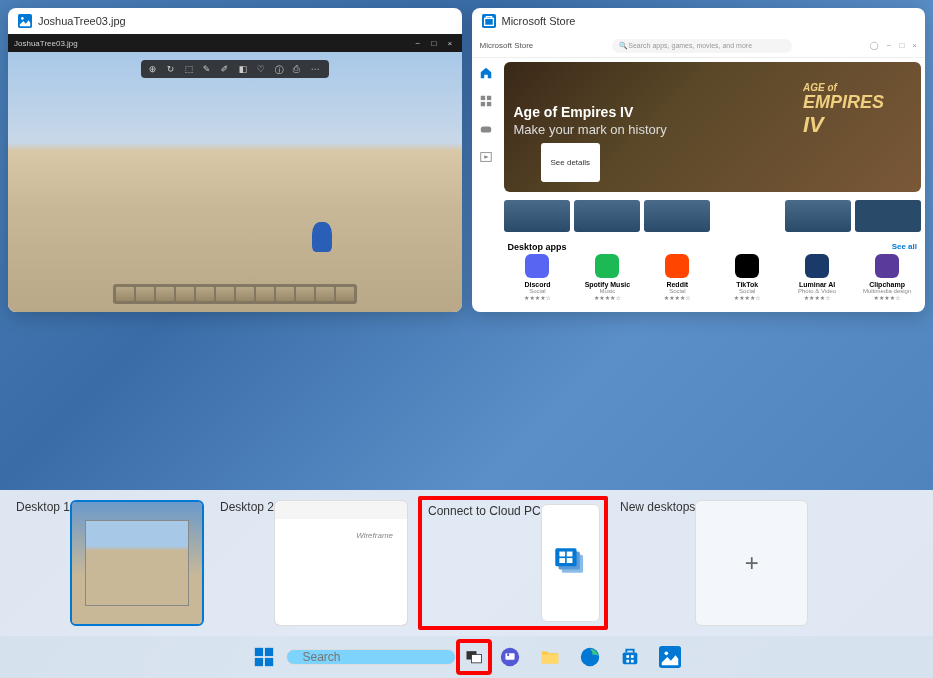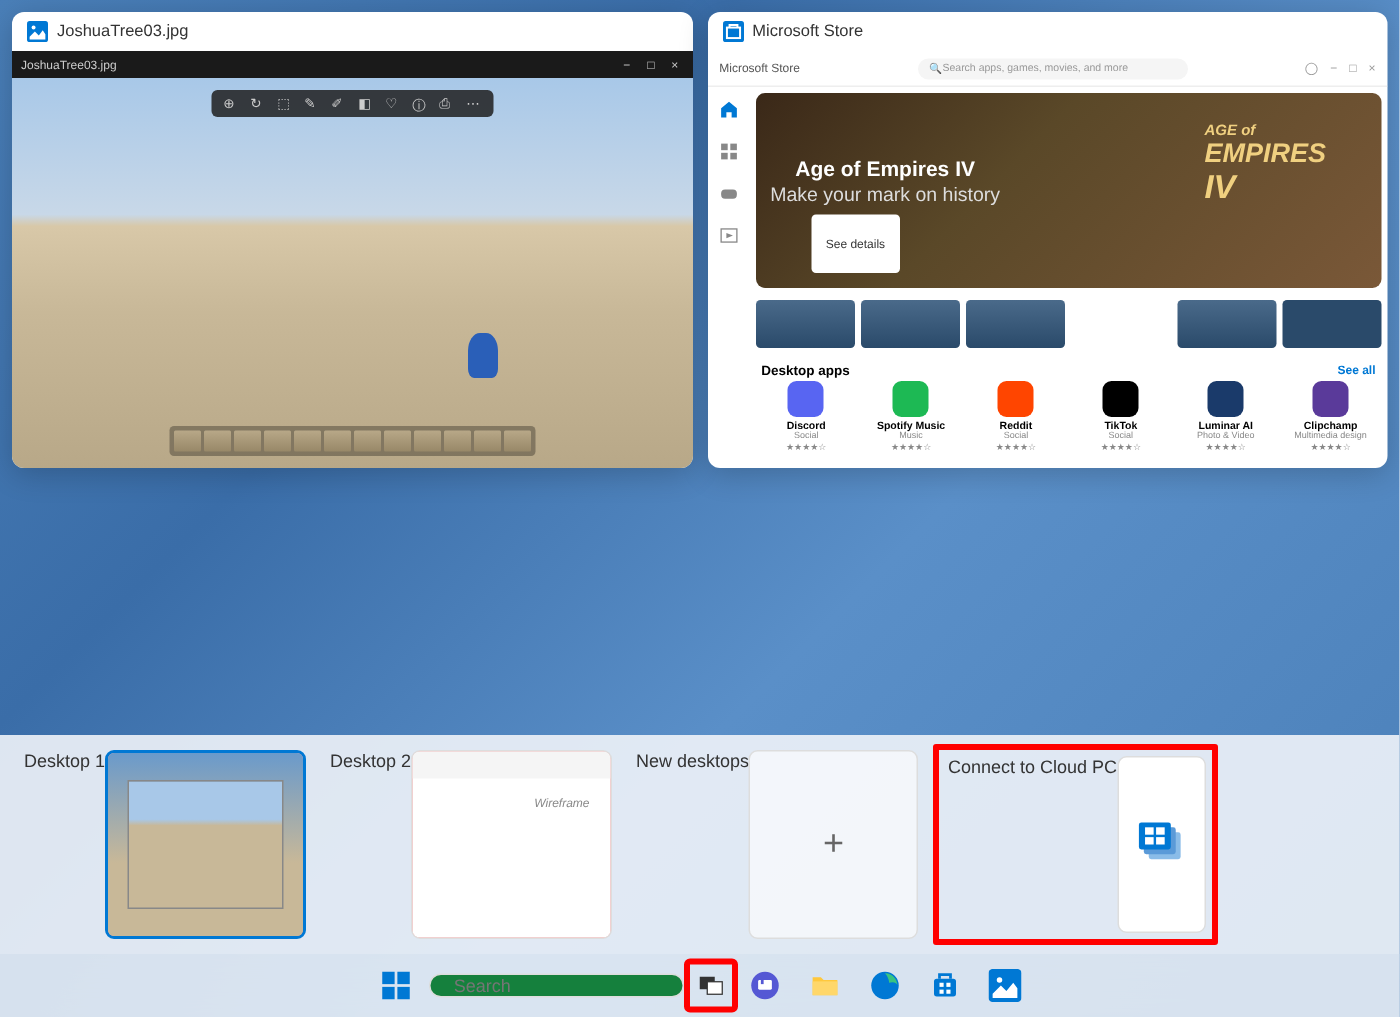--- a/index.html
+++ b/index.html
@@ -28,21 +28,21 @@
 .store-chrome { height: 24px; display: flex; align-items: center; padding: 0 8px; justify-content: space-between; border-bottom: 1px solid #eee; }
 .store-chrome-left { font-size: 8px; color: #555; }
 .store-search { flex: 1; margin: 0 20px; max-width: 180px; background: #f5f5f5; border-radius: 12px; height: 14px; font-size: 7px; color: #999; padding: 0 8px; display: flex; align-items: center; }
 .store-chrome-right { display: flex; gap: 8px; font-size: 8px; color: #999; }
 .store-body { display: flex; height: calc(100% - 24px); }
 .store-nav { width: 28px; display: flex; flex-direction: column; gap: 12px; padding: 8px 0; align-items: center; }
 .store-nav-item { width: 16px; height: 16px; display: flex; flex-direction: column; align-items: center; font-size: 6px; color: #888; }
 .store-nav-item.active { color: #0078d4; }
 .store-main { flex: 1; overflow: hidden; }
 .store-hero { height: 130px; background: linear-gradient(135deg, #3a2818 0%, #5a4828 40%, #7a5838 100%); position: relative; border-radius: 6px; margin: 4px; display: flex; align-items: flex-end; padding: 10px; }
-.store-hero-title { color: white; font-size: 14px; font-weight: 600; text-align: center; }
+.store-hero-title { color: white; font-size: 14px; font-weight: 600; }
 .store-hero-sub { color: #ddd; font-size: 13px; margin-top: 2px; }
 .store-hero-btn { background: white; color: #333; border: none; font-size: 8px; padding: 15px 10px; border-radius: 3px; margin-top: 6px; margin-left: 27px; }
 .store-hero-logo { position: absolute; right: 37px; top: 20px; color: #f0d080; font-size: 18px; font-weight: bold; line-height: 1.1; font-family: serif; font-style: italic; }
 .store-row { display: flex; gap: 4px; padding: 4px; }
 .store-tile { flex: 1; height: 32px; background: linear-gradient(#4a6a8a, #2a4a6a); border-radius: 3px; }
 .store-section-title { font-size: 9px; font-weight: 600; padding: 6px 8px 2px; display: flex; justify-content: space-between; }
 .store-section-title span:last-child { color: #0078d4; font-size: 8px; }
 .store-apps { display: flex; gap: 6px; padding: 0 6px; }
 .store-app { flex: 1; text-align: center; }
 .store-app-icon { width: 24px; height: 24px; border-radius: 6px; margin: 0 auto 3px; }
@@ -58,21 +58,21 @@
 .desktop-thumb.active-d { border: 2px solid #0078d4; }
 .desktop-thumb.new { display: flex; align-items: center; justify-content: center; font-size: 24px; color: #666; background: rgba(255,255,255,0.6); }
 .desktop-thumb.cloud { display: flex; align-items: center; justify-content: center; background: white; }
 .cloud-icon { width: 40px; height: 36px; position: relative; }
 .cloud-icon svg { width: 100%; height: 100%; }
 .highlight-box { border: 4px solid #ff0000; border-radius: 2px; padding: 4px; margin: -4px; }
 
 
 .taskbar { position: absolute; bottom: 0; left: 0; right: 0; height: 42px; background: rgba(240,243,248,0.85); backdrop-filter: blur(20px); display: flex; align-items: center; justify-content: center; gap: 4px; }
 .taskbar-item { width: 36px; height: 36px; display: flex; align-items: center; justify-content: center; border-radius: 4px; }
-.taskbar-search { display: flex; align-items: center; width: 170px; height: 16px; background: #15803d; border-radius: 16px; padding: 0 10px; gap: 6px; border: 1px solid #ddd; }
+.taskbar-search { display: flex; align-items: center; width: 170px; height: 16px; background: #7dd3fc; border-radius: 16px; padding: 0 10px; gap: 6px; border: 1px solid #ddd; }
 .taskbar-search input { border: none; outline: none; flex: 1; font-size: 12px; background: transparent; }
 .search-accent { width: 20px; height: 20px; background: linear-gradient(#88c8a8, #5898c8); border-radius: 3px; }
 
 
 .thumb1 { background: linear-gradient(to bottom, #6a9acb 0%, #c8b898 60%); height: 100%; position: relative; }
 .thumb1-win { position: absolute; top: 15%; left: 10%; right: 10%; bottom: 15%; background: linear-gradient(#a8c8e8 30%, #c8b898 35%); border: 1px solid #888; }
 .thumb2 { background: white; height: 100%; padding: 8px; position: relative; }
 .thumb2-header { height: 18px; background: #f5f5f5; margin: -8px -8px 8px; }
 .thumb2-text { font-size: 10px; font-weight: bold; line-height: 1.2; padding: 10px 6px 0; }
 .thumb2-label { position: absolute; top: 30px; right: 14px; font-size: 8px; font-style: italic; color: #888; }
@@ -267,40 +267,40 @@
     </div>
     <div class="desktop-item">
       <div class="desktop-label">Desktop 2</div>
       <div class="desktop-thumb">
         <div class="thumb2">
           <div class="thumb2-header"></div>
           <div class="thumb2-label">Wireframe</div>
         </div>
       </div>
     </div>
-    <div class="desktop-item">
-      <div class="desktop-label">New desktops</div>
-      <div class="desktop-thumb new">
-        <span>+</span>
-      </div>
-    </div>
     <div class="desktop-item highlight-box">
       <div class="desktop-label">Connect to Cloud PC</div>
       <div class="desktop-thumb cloud">
         <div class="cloud-icon"><svg viewBox="0 0 48 44">
       <rect x="14" y="12" width="26" height="22" rx="2" fill="#8abce8"></rect>
       <rect x="10" y="8" width="26" height="22" rx="2" fill="#5a9ad8"></rect>
       <rect x="6" y="4" width="26" height="22" rx="2" fill="#0078d4"></rect>
       <rect x="11" y="8" width="7" height="6" fill="#fff"></rect>
       <rect x="20" y="8" width="7" height="6" fill="#fff"></rect>
       <rect x="11" y="16" width="7" height="6" fill="#fff"></rect>
       <rect x="20" y="16" width="7" height="6" fill="#fff"></rect>
     </svg></div>
       </div>
     </div>
+    <div class="desktop-item">
+      <div class="desktop-label">New desktops</div>
+      <div class="desktop-thumb new">
+        <span>+</span>
+      </div>
+    </div>
   </div>
 
 <div class="taskbar">
   <div class="taskbar-item">
     <svg width="22" height="22" viewBox="0 0 24 24">
         <rect x="2" y="2" width="9" height="9" fill="#0078d4"></rect>
         <rect x="13" y="2" width="9" height="9" fill="#0078d4"></rect>
         <rect x="2" y="13" width="9" height="9" fill="#0078d4"></rect>
         <rect x="13" y="13" width="9" height="9" fill="#0078d4"></rect>
       </svg>

